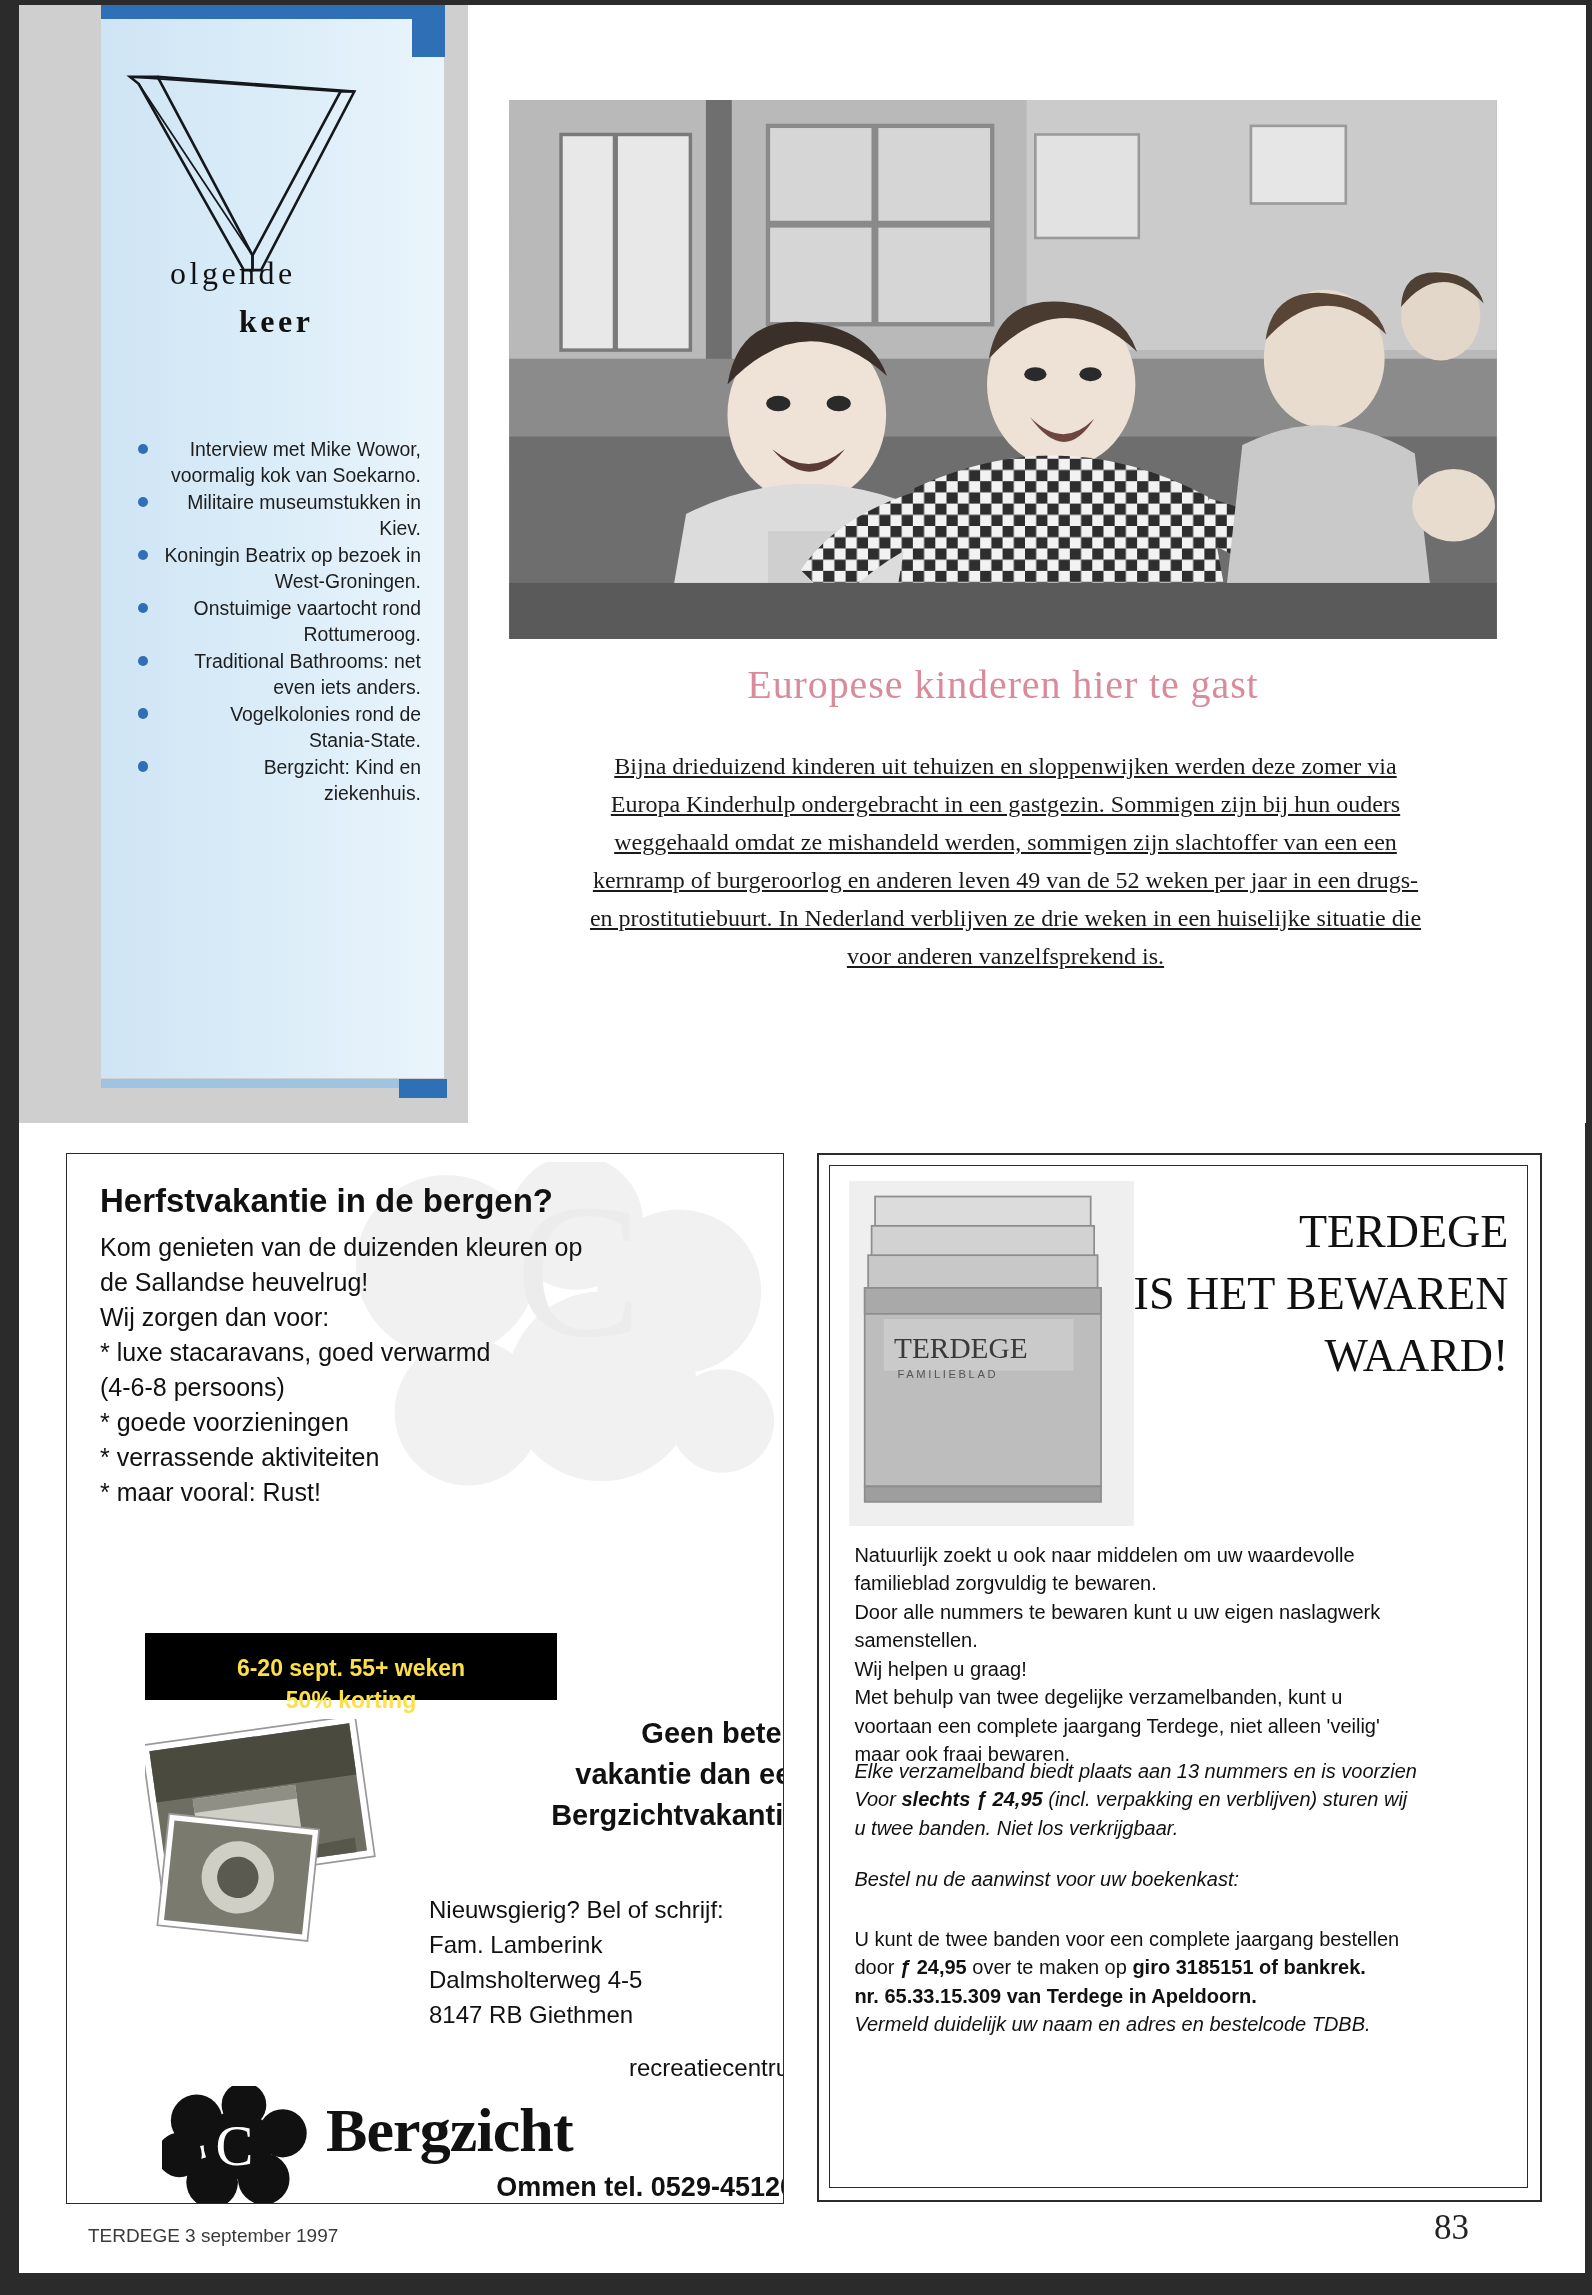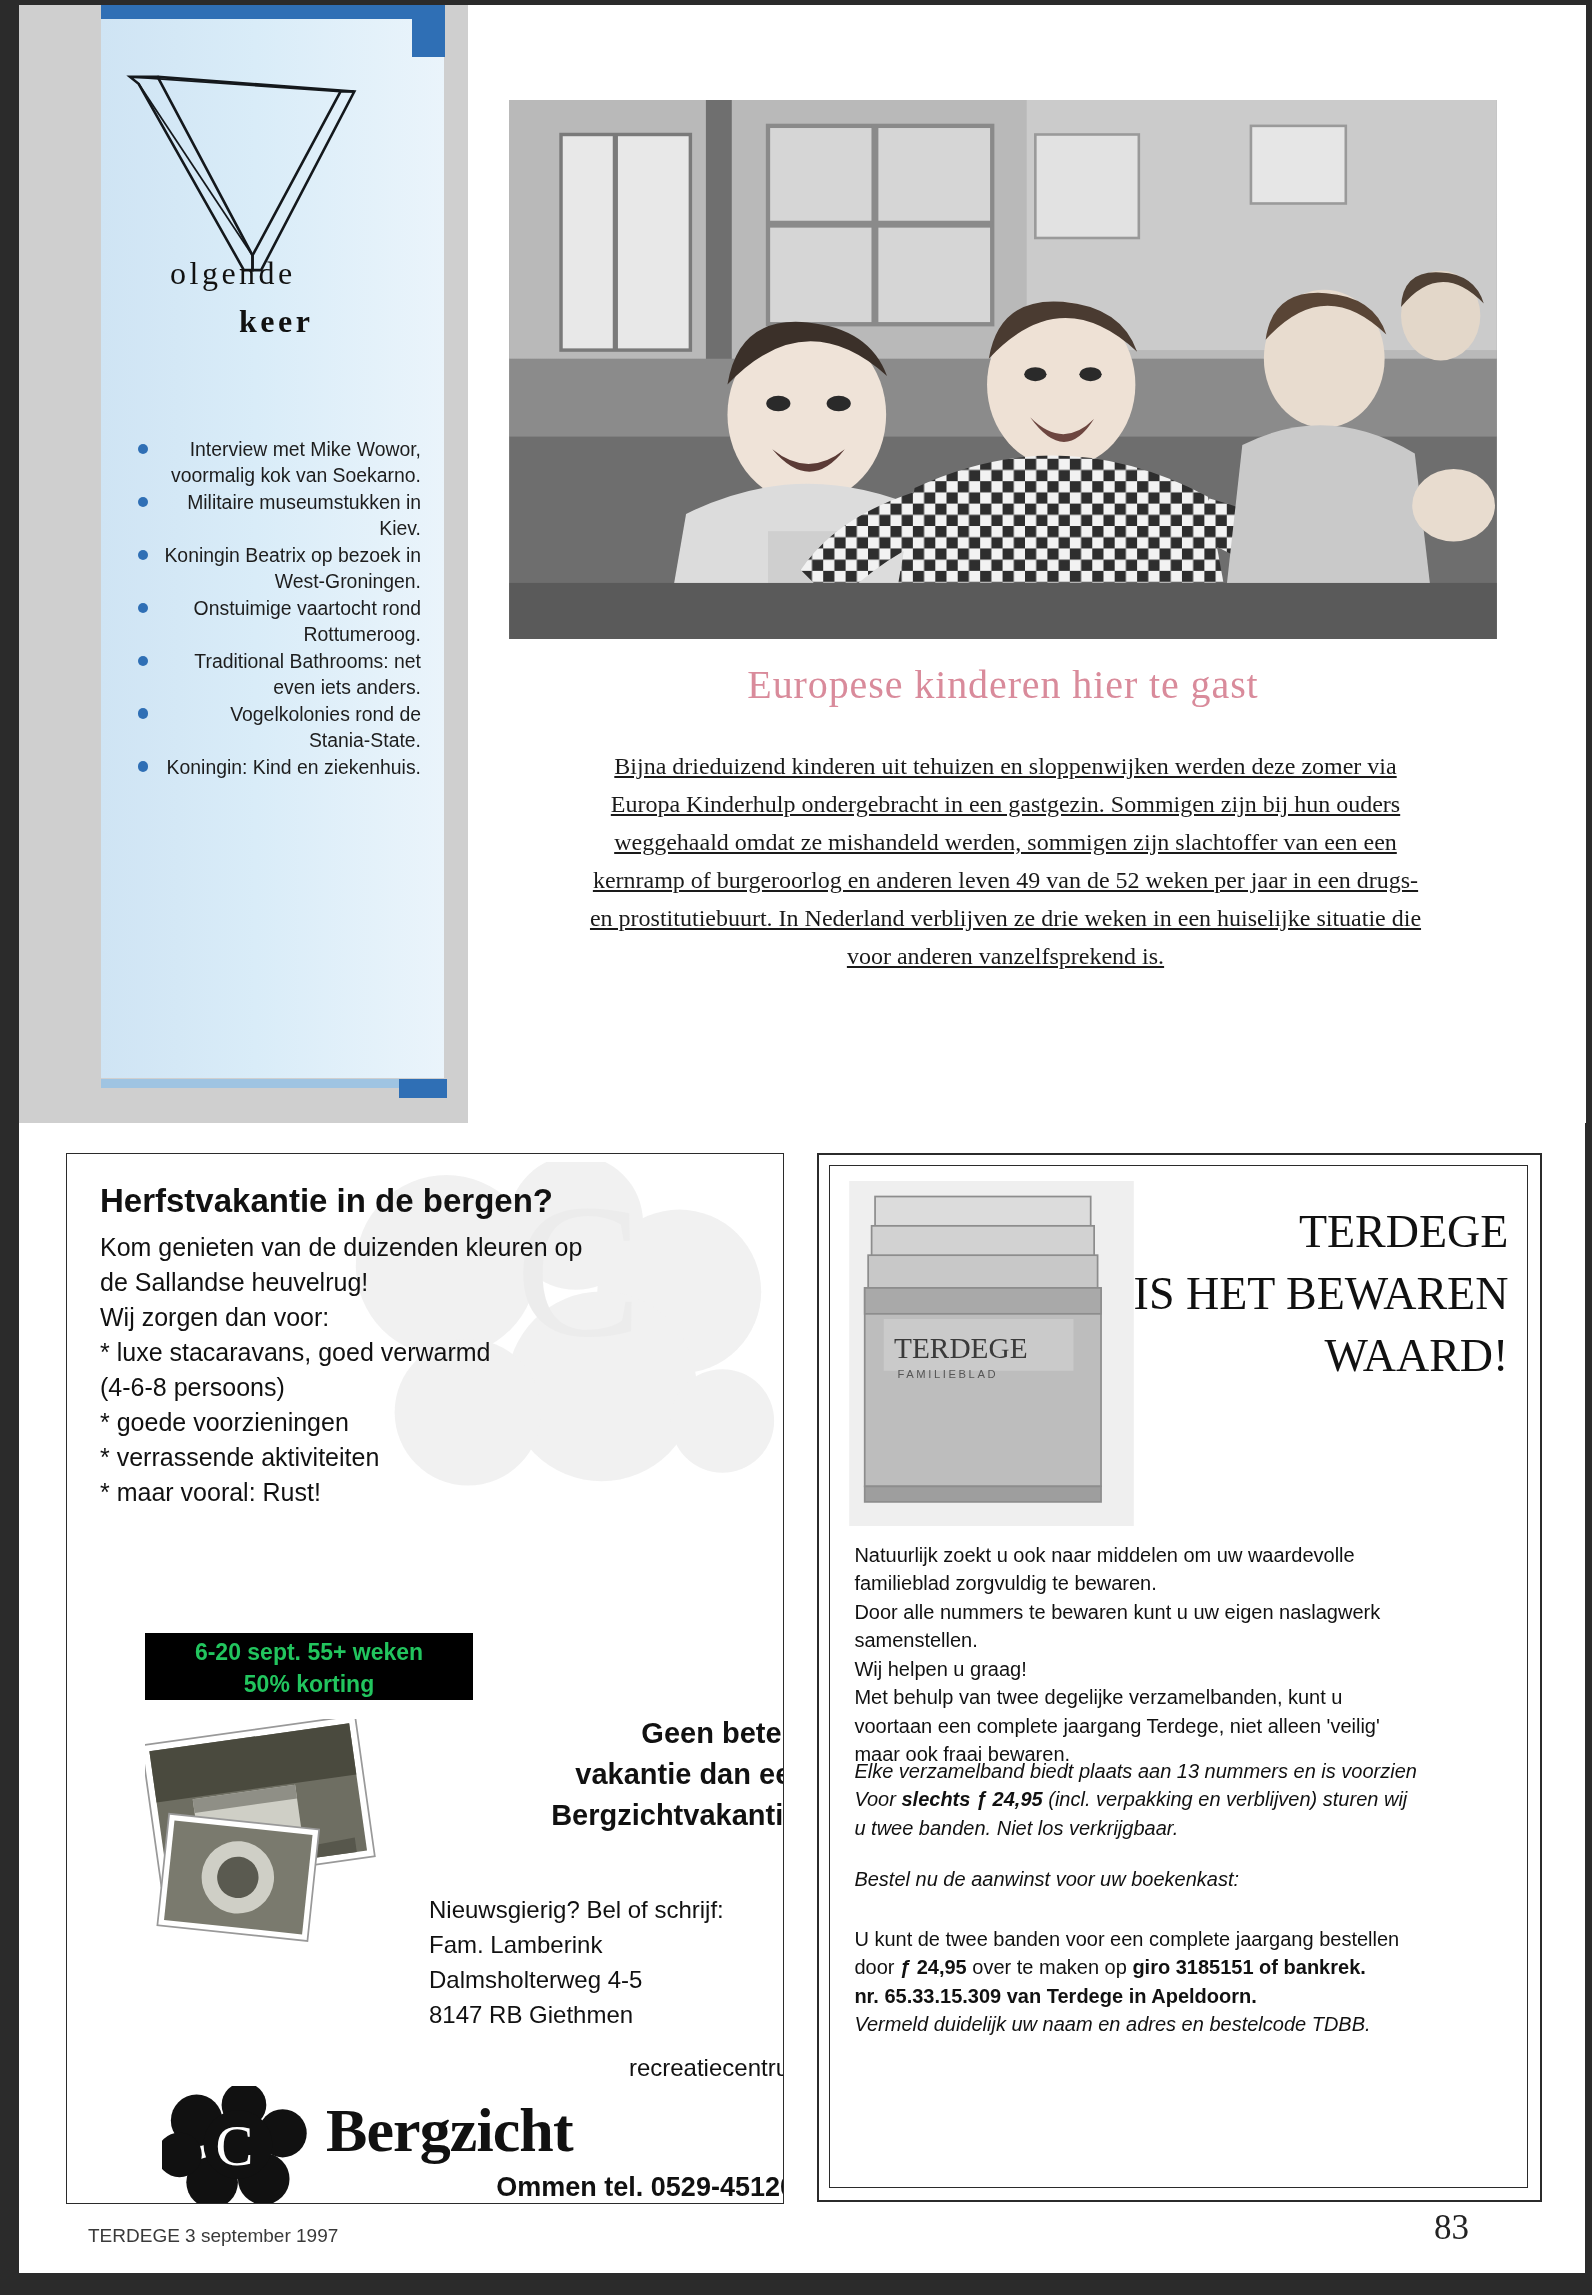--- a/index.html
+++ b/index.html
@@ -50,22 +50,22 @@
   .mid-sep{position:absolute;left:19px;top:1123px;width:1566px;height:8.6px;background:#ffffff;}
 
   
   .bottom-section{position:absolute;left:19px;top:1131px;width:1566px;height:1142px;background:#ffffff;}
 
   
   .ad-left{position:absolute;left:47px;top:21.6px;width:716px;height:1049px;border:1.7px solid #2b2b2b;background:#ffffff;overflow:hidden;}
   .flowerbg{position:absolute;left:250px;top:8.6px;width:483px;height:397px;opacity:.55;}
   .ad-left h2{position:absolute;left:33px;top:28px;margin:0;font-size:33px;font-weight:bold;color:#111;}
   .ad-left .lines{position:absolute;left:33px;top:76px;width:656px;font-size:25px;line-height:35px;color:#111;}
-  .korting{position:absolute;left:78px;top:479px;width:328px;height:67px;background:#000;color:#22c55e;
-      text-align:center;font-size:23px;font-weight:bold;line-height:32px;padding-top:3px;box-sizing:border-box;}
+  .korting{position:absolute;left:78px;top:479px;width:412px;height:67px;background:#000;color:#fde047;
+      text-align:center;font-size:23px;font-weight:bold;line-height:32px;padding-top:19px;box-sizing:border-box;}
   .photo-collage{position:absolute;left:78px;top:565px;width:250px;height:233px;}
   .geen{position:absolute;left:362px;top:559px;width:380px;text-align:right;font-size:29px;font-weight:bold;line-height:41px;color:#111;}
   .contact{position:absolute;left:362px;top:738px;width:380px;text-align:left;font-size:24px;line-height:35px;color:#111;}
   .recreatie{position:absolute;left:362px;top:900px;width:380px;text-align:right;font-size:24px;color:#111;}
   .brand-flower{position:absolute;left:95px;top:932px;width:151px;height:129px;}
   .brandname{position:absolute;left:259px;top:941px;font-family:"Liberation Serif",serif;font-size:62px;font-weight:bold;color:#111;letter-spacing:-0.9px;}
   .ommen{position:absolute;left:337px;top:1018px;width:406px;text-align:right;font-size:27px;font-weight:bold;color:#111;}
 
   
   .ad-right{position:absolute;left:798px;top:21.6px;width:725px;height:1049px;border:2.6px solid #2b2b2b;background:#ffffff;padding:0;box-sizing:border-box;}
@@ -117,21 +117,21 @@
     <div class="volgende">olgende</div>
     <div class="keer">keer</div>
 
     <div class="bullets">
       <div class="bullet-row"><span class="bullet-dot"></span><span>Interview met Mike Wowor, voormalig kok van Soekarno.</span></div>
       <div class="bullet-row"><span class="bullet-dot"></span><span>Militaire museumstukken in Kiev.</span></div>
       <div class="bullet-row"><span class="bullet-dot"></span><span>Koningin Beatrix op bezoek in West-Groningen.</span></div>
       <div class="bullet-row"><span class="bullet-dot"></span><span>Onstuimige vaartocht rond Rottumeroog.</span></div>
       <div class="bullet-row"><span class="bullet-dot"></span><span>Traditional Bathrooms: net even iets anders.</span></div>
       <div class="bullet-row"><span class="bullet-dot"></span><span>Vogelkolonies rond de Stania-State.</span></div>
-      <div class="bullet-row"><span class="bullet-dot"></span><span>Koningin: Kind en ziekenhuis.</span></div>
+      <div class="bullet-row"><span class="bullet-dot"></span><span>Bergzicht: Kind en ziekenhuis.</span></div>
     </div>
 
     <div class="photo-wrap">
       <svg width="988" height="539" viewBox="0 0 1145 625">
         <defs>
           <linearGradient id="wall" x1="0" y1="0" x2="0" y2="1">
             <stop offset="0%" stop-color="#cfcfcf"></stop>
               <stop offset="100%" stop-color="#9a9a9a"></stop>
           </linearGradient>
           <pattern id="check" width="26" height="26" patternUnits="userSpaceOnUse">

